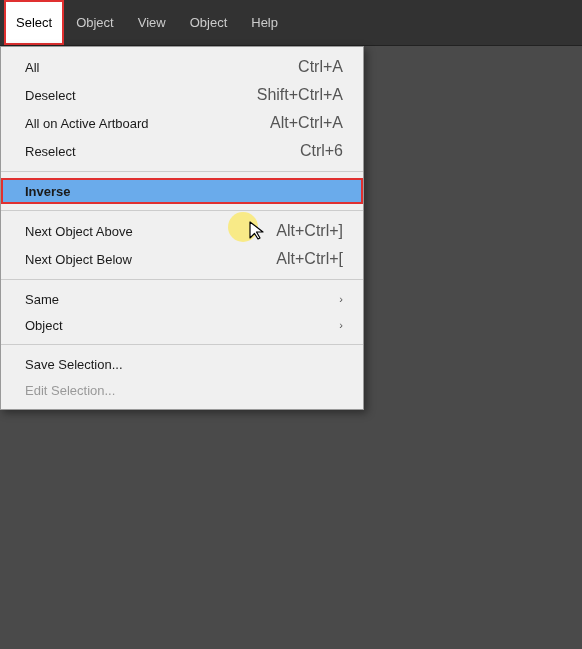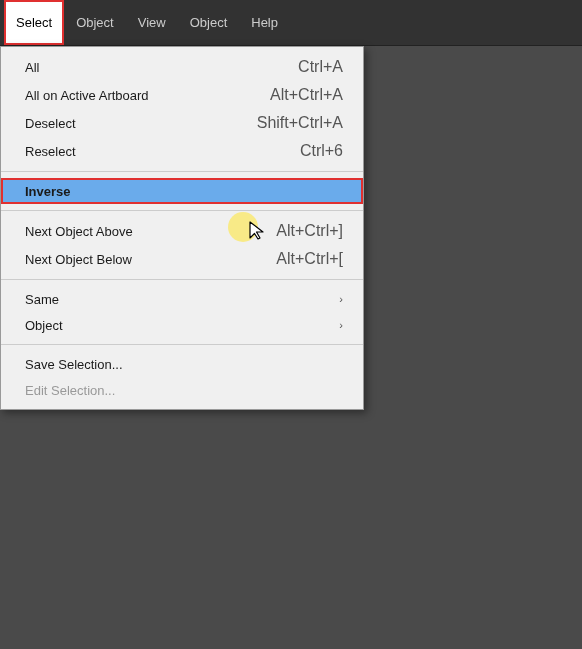--- a/index.html
+++ b/index.html
@@ -157,26 +157,26 @@
 </div>
 
 <div class="dropdown-container">
 
   <div class="menu-section">
     <div class="menu-item">
       <span class="menu-item-label">All</span>
       <span class="menu-item-shortcut">Ctrl+A</span>
     </div>
     <div class="menu-item">
+      <span class="menu-item-label">Deselect</span>
+      <span class="menu-item-shortcut">Shift+Ctrl+A</span>
+    </div>
+    <div class="menu-item">
       <span class="menu-item-label">All on Active Artboard</span>
       <span class="menu-item-shortcut">Alt+Ctrl+A</span>
-    </div>
-    <div class="menu-item">
-      <span class="menu-item-label">Deselect</span>
-      <span class="menu-item-shortcut">Shift+Ctrl+A</span>
     </div>
     <div class="menu-item">
       <span class="menu-item-label">Reselect</span>
       <span class="menu-item-shortcut">Ctrl+6</span>
     </div>
   </div>
 
   <div class="menu-section">
     <div class="menu-item highlighted">
       <span class="menu-item-label">Inverse</span>

